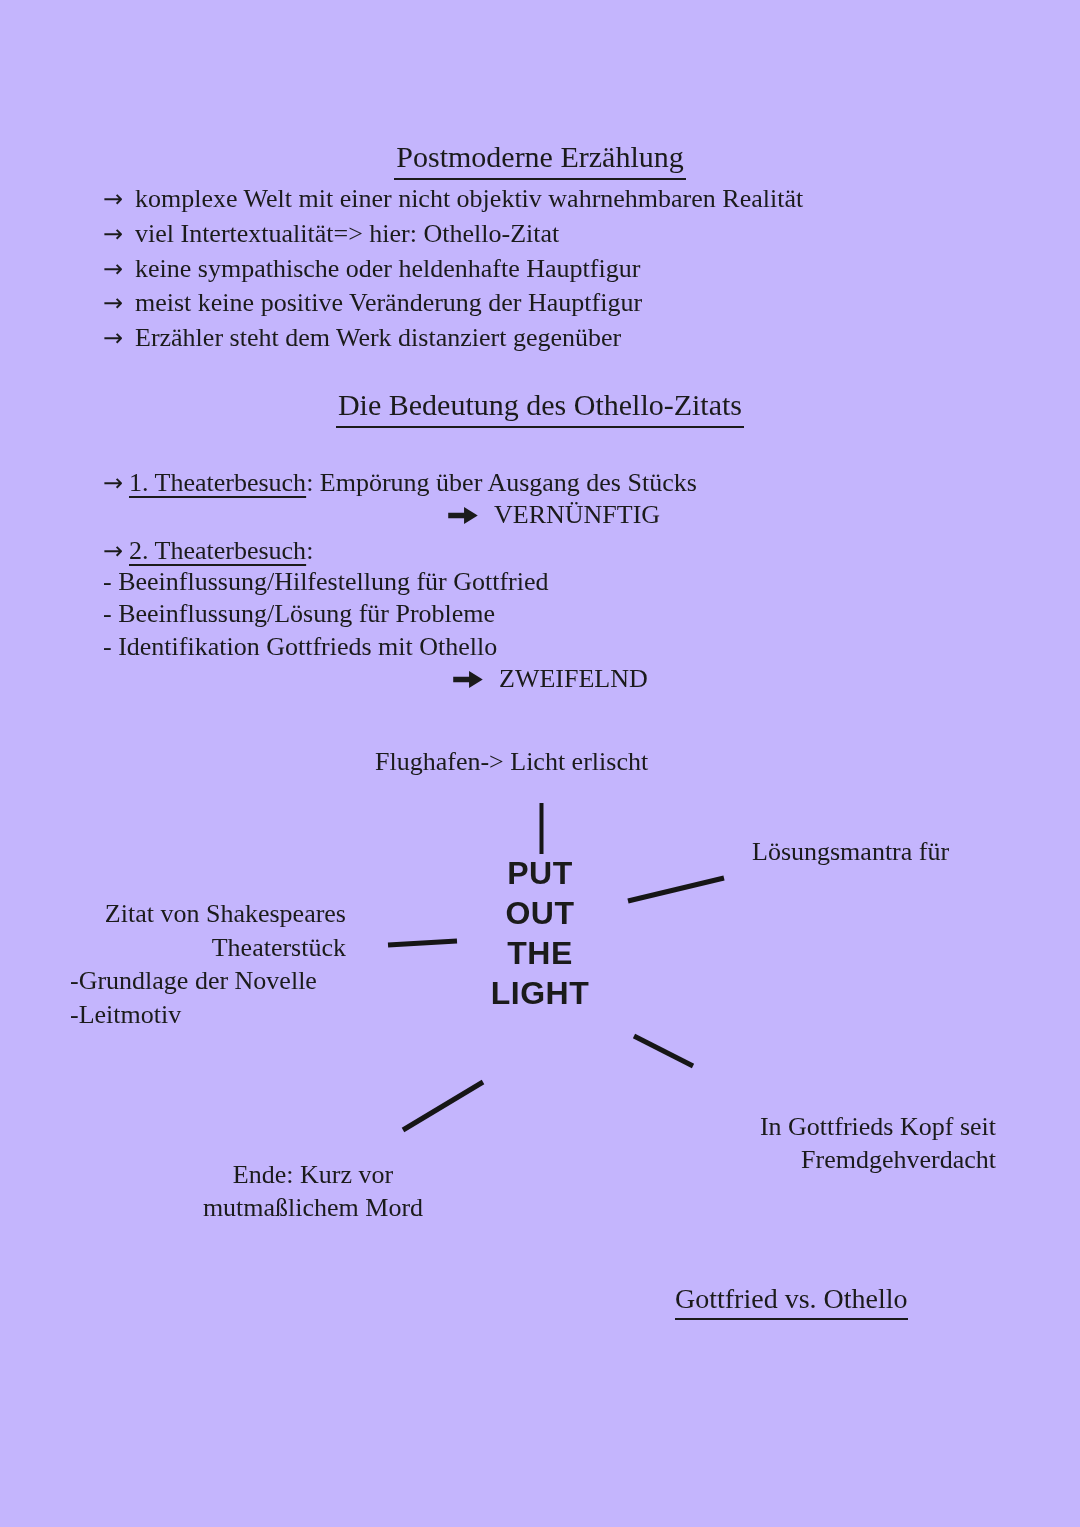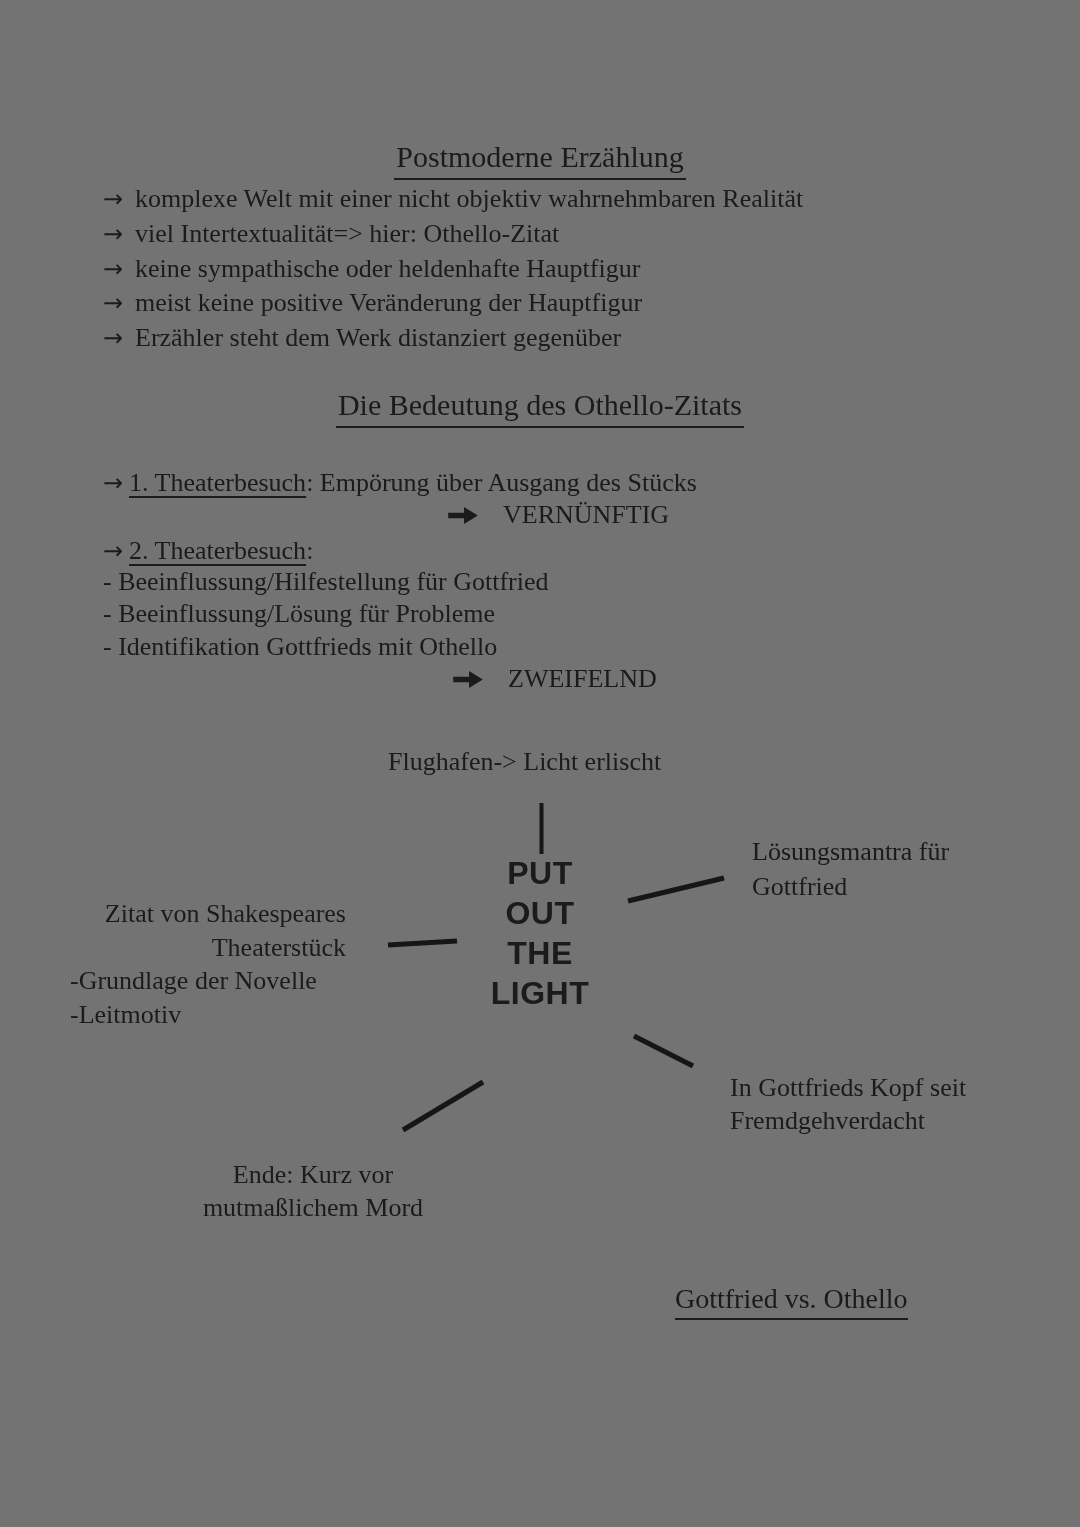--- a/index.html
+++ b/index.html
@@ -1,47 +1,47 @@
 <!DOCTYPE html>
 <html><head>
 <meta charset="utf-8">
 <style>
   html,body{margin:0;padding:0;}
   body{background:#e8e8e8;}
   .page{
     position:relative;
     width:1080px;height:1527px;
-    background:#737373;
+    background:#c4b5fd;
     color:#1b1b1b;
     font-family:"Liberation Serif","DejaVu Serif",serif;
     overflow:hidden;
     margin:0 auto;
   }
   .abs{position:absolute;}
   
   .h-title{left:0;right:0;text-align:center;font-size:30px;line-height:36px;}
   .h-title .u-head{display:inline-block;border-bottom:2.5px solid #1b1b1b;padding:0 2px 3px 2px;}
   
   .bullets{left:103px;top:182px;font-size:26px;line-height:34.8px;white-space:nowrap;}
   .bullet-row .arrow{display:inline-block;width:32px;}
   .arrow{font-family:"DejaVu Sans","Liberation Sans",sans-serif;font-size:24px;}
   
   .visit{font-size:26px;line-height:34px;white-space:nowrap;}
   .visit .arrow{display:inline-block;width:26px;}
   .u-inline{text-decoration:underline;text-decoration-thickness:2px;text-underline-offset:5px;text-decoration-skip-ink:none;}
   .points{left:103px;top:566px;font-size:26px;line-height:32.3px;white-space:nowrap;}
-  .result{font-size:26px;white-space:nowrap;display:flex;align-items:center;gap:24px;}
+  .result{font-size:26px;white-space:nowrap;display:flex;align-items:center;gap:15px;}
   .heavy-arrow{width:32px;height:19px;flex:0 0 auto;}
   
   .mm-label{font-size:26px;line-height:33px;white-space:nowrap;}
-  .mm-top{left:375px;top:745px;margin-left:13px;}
+  .mm-top{left:375px;top:745px;}
   .mm-left{left:70px;top:897px;width:276px;line-height:33.5px;white-space:nowrap;}
   .mm-left .ctr{text-align:right;}
   .mm-right-top{left:752px;top:835px;width:220px;line-height:34.5px;text-align:left;}
-  .mm-right-bottom{left:730px;top:1071px;width:266px;text-align:left;}
+  .mm-right-bottom{left:730px;top:1110px;width:266px;text-align:right;}
   .mm-bottom{left:185px;top:1158px;width:256px;text-align:center;}
   .mm-center{
     left:462px;top:853px;width:156px;text-align:center;
     font-family:Liberation Sans, sans-serif;
     font-weight:700;font-size:32px;line-height:40px;letter-spacing:0.5px;
   }
   .footer-title{left:675px;top:1270px;font-size:28px;line-height:34px;white-space:nowrap;margin-top:12px;}
   .footer-title .u-head{display:inline-block;border-bottom:2.5px solid #1b1b1b;padding-bottom:2px;}
   .connectors{position:absolute;left:0;top:0;width:1080px;height:1527px;pointer-events:none;}
   .connectors line{stroke:#161616;}
@@ -114,21 +114,20 @@
 
   <div class="abs mm-label mm-left">
     <div class="ctr">Zitat von Shakespeares</div>
     <div class="ctr">Theaterstück</div>
     <div>-Grundlage der Novelle</div>
     <div>-Leitmotiv</div>
   </div>
 
   <div class="abs mm-label mm-right-top">
     <div>Lösungsmantra für</div>
-    <div>Gottfried</div>
   </div>
 
   <div class="abs mm-label mm-right-bottom">
     <div>In Gottfrieds Kopf seit</div>
     <div>Fremdgehverdacht</div>
   </div>
 
   <div class="abs mm-label mm-bottom">
     <div>Ende: Kurz vor</div>
     <div>mutmaßlichem Mord</div>

